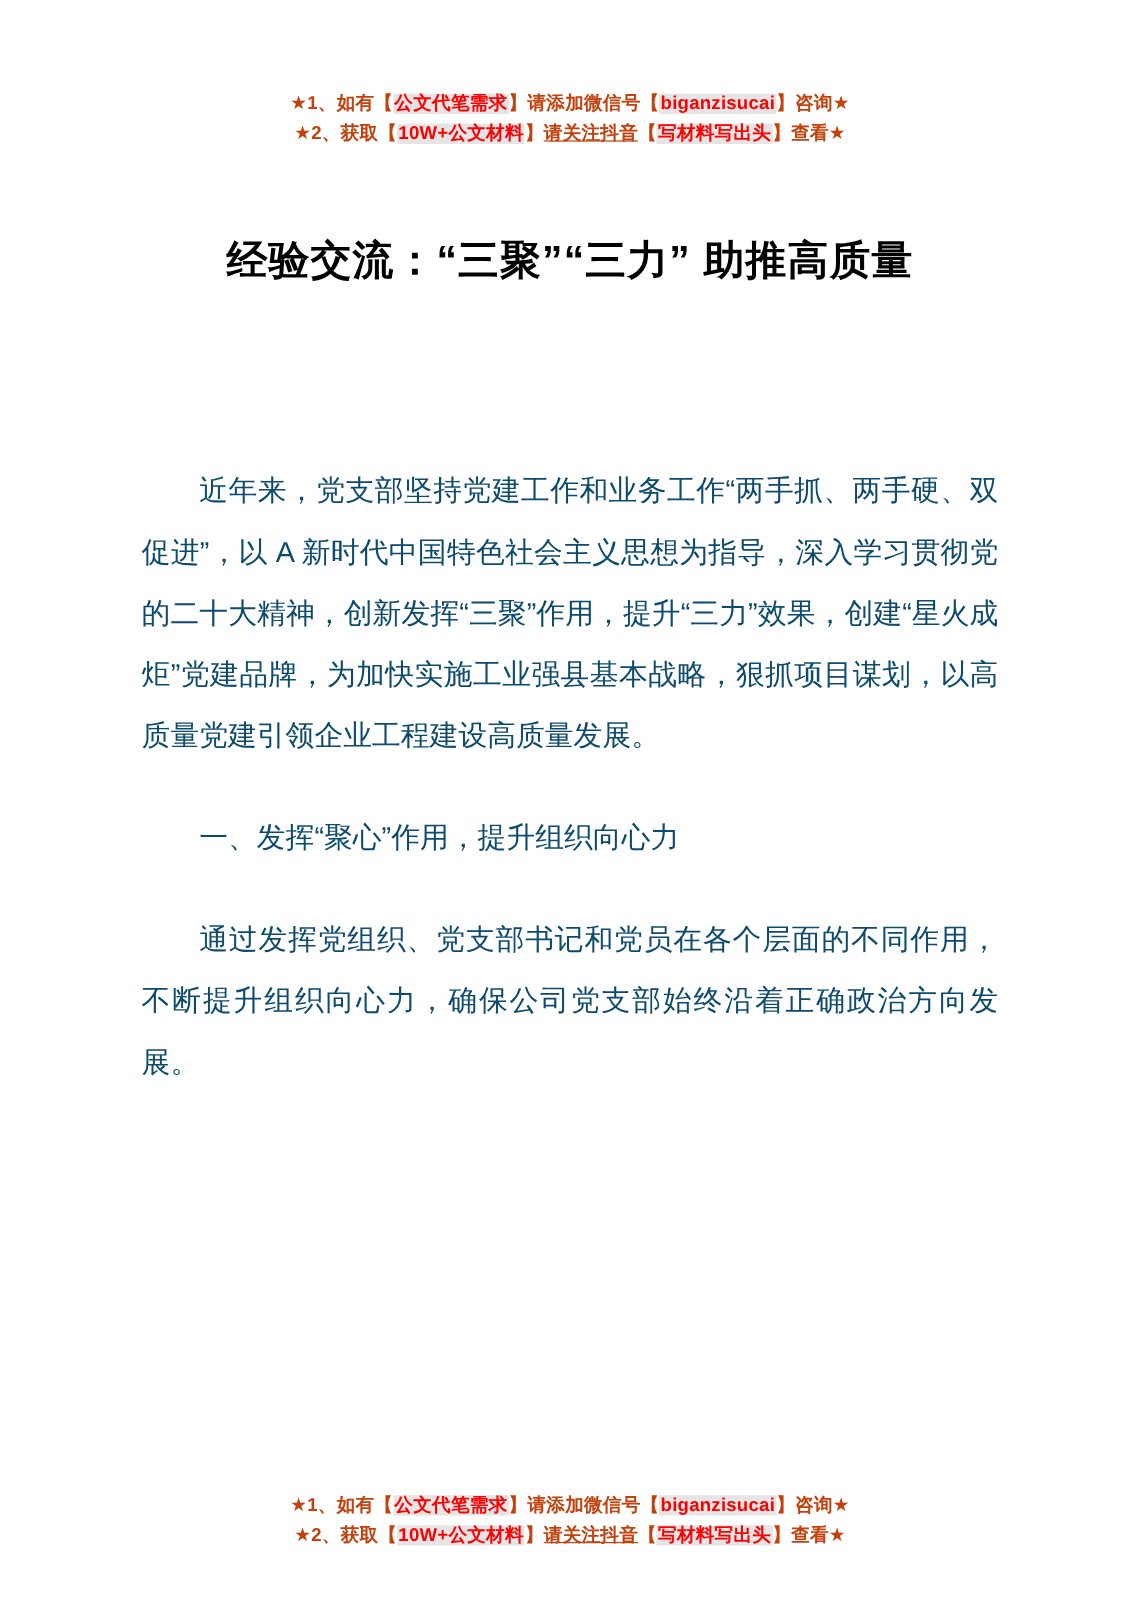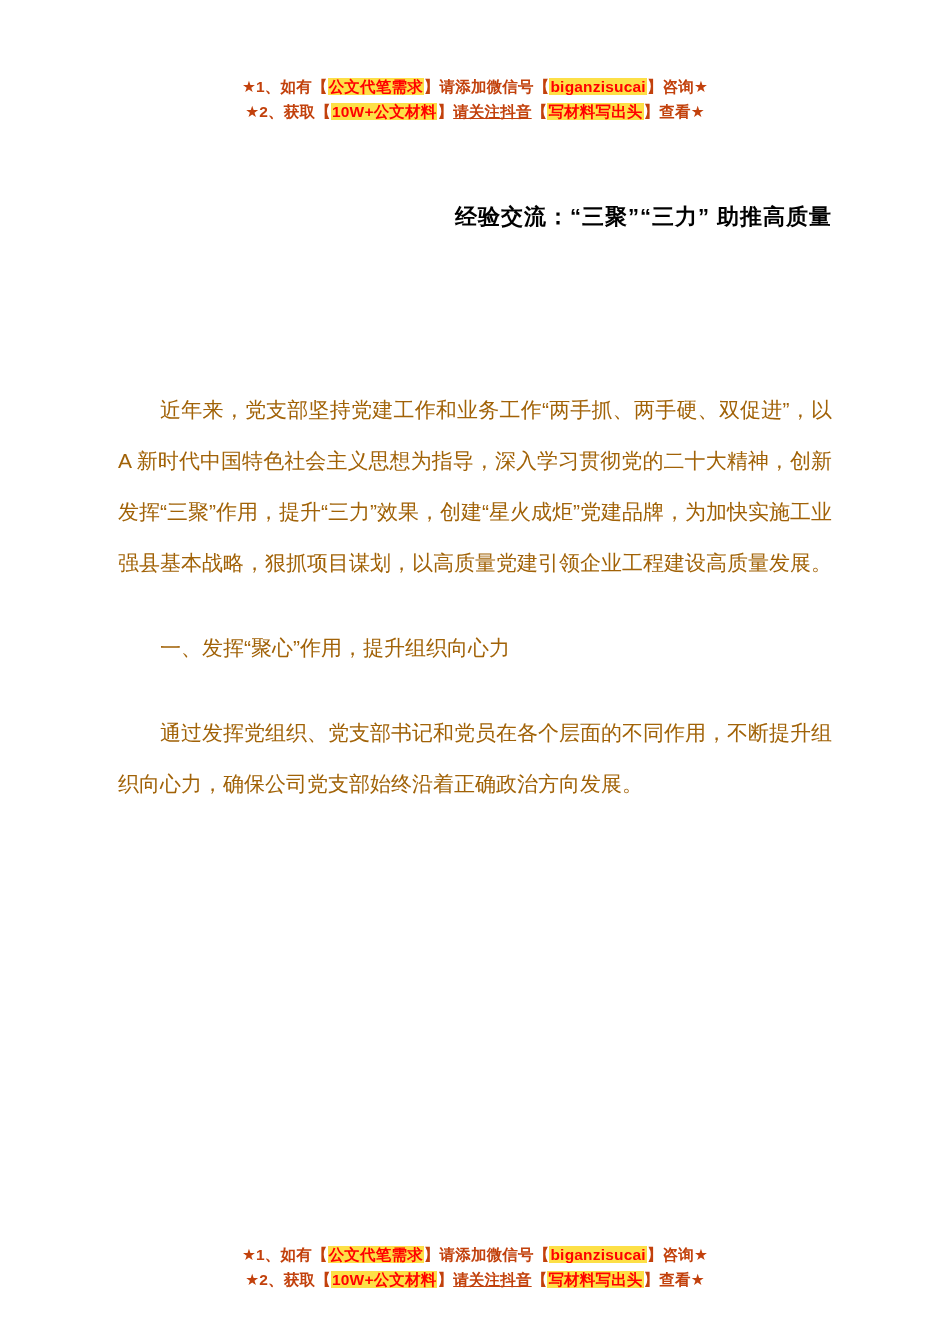--- a/index.html
+++ b/index.html
@@ -27,48 +27,48 @@
   .promo {
     text-align: center;
     font-size: 15.5px;
     font-weight: bold;
     line-height: 25px;
     letter-spacing: 0.2px;
     white-space: nowrap;
   }
   .promo .plain { color: #c2410c; }
   .promo .hl-red-yellow {
-    background: #fde047;
+    background: #e5e5e5;
     color: #ff0000;
     padding: 0 1px;
   }
   .promo .underline { text-decoration: underline; margin-top: 10px; }
 
   .promo-top { margin-top: 16px; }
 
   
   .doc-title {
     margin-top: 34px;
-    text-align: right;
-    font-size: 22px;
+    text-align: center;
+    font-size: 34px;
     font-weight: bold;
     line-height: 118px;
     letter-spacing: 1px;
     color: #000000;
   }
   .doc-title .line2 { display: block; }
 
   
   .body-text {
     margin-top: 108px;
-    font-size: 21px;
+    font-size: 24px;
     line-height: 51px;
     text-align: justify;
     text-justify: inter-ideograph;
-    color: #a16207;
+    color: #0c4a6e;
   }
   .para {
     text-indent: 2em;
     margin: 0 0 34px 0;
   }
 
   
   .promo-footer {
     position: absolute;
     left: 0;

